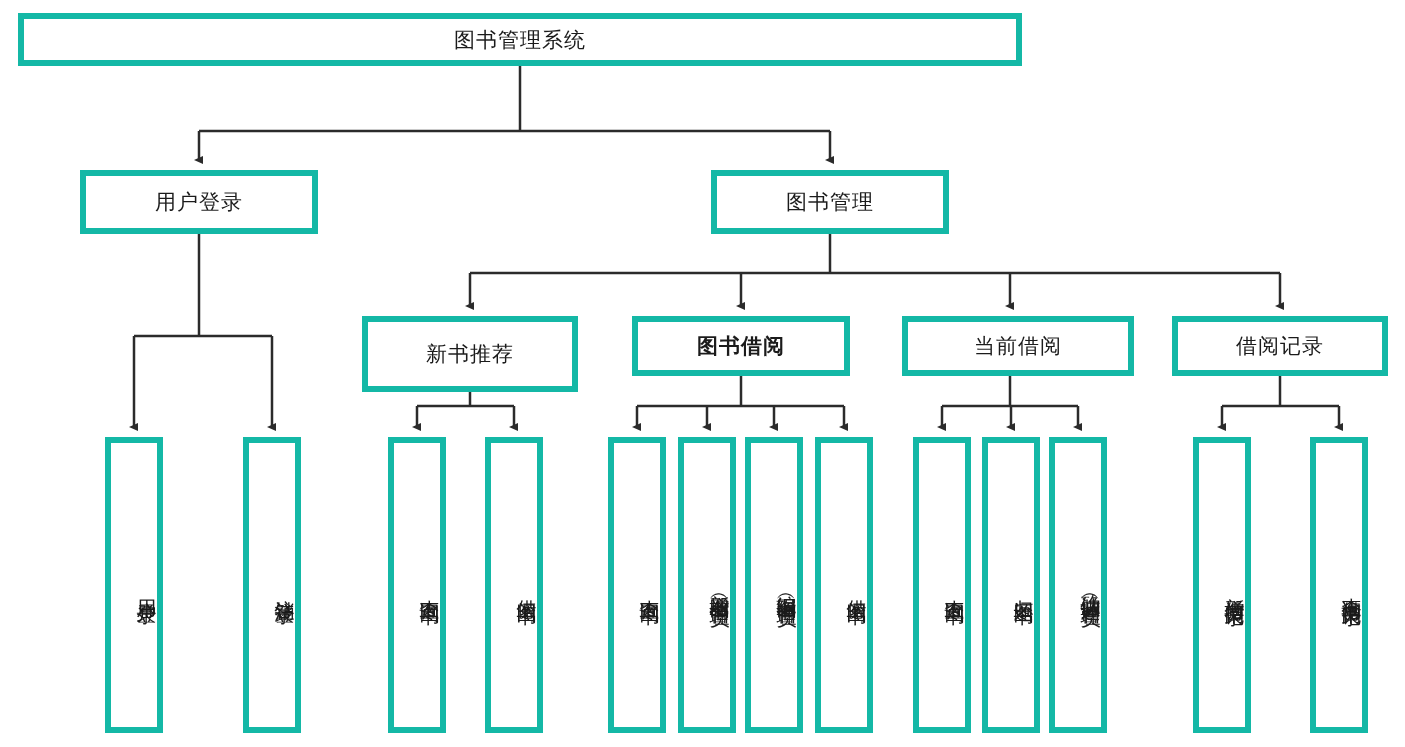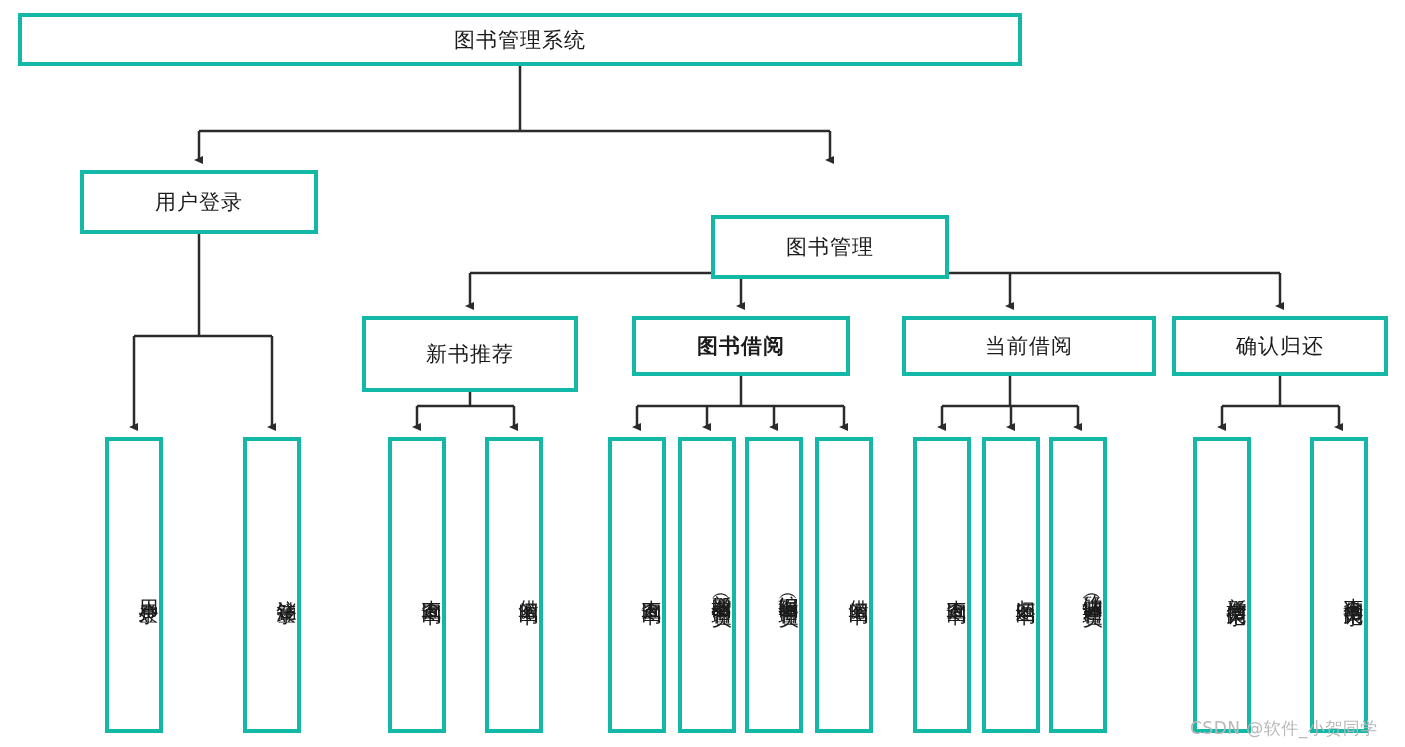--- a/index.html
+++ b/index.html
@@ -6,21 +6,21 @@
   body{
     width:1405px;height:747px;overflow:hidden;
     font-family:"DejaVu Sans","Liberation Sans",sans-serif;
   }
   #stage{position:relative;width:1405px;height:747px;background:#ffffff;}
   #wires{position:absolute;left:0;top:0;width:1405px;height:747px;}
   .node{
     position:absolute;
     box-sizing:border-box;
     background:#ffffff;
-    border:4px solid #14b8a6;
+    border:6px solid #14b8a6;
     display:flex;align-items:center;justify-content:center;
     color:#1b1b1b;
     text-align:center;
   }
   .node.h{
     font-size:21px;
     letter-spacing:1px;
   }
   .node.v{
     font-size:20px;
@@ -90,34 +90,34 @@
       </g>
   </svg>
 
   <div id="node-layer">
       <div class="node h" style="left: 18px; top: 13px; width: 1004px; height: 53px;">
         <span class="lbl">图书管理系统</span>
       </div>
       <div class="node h" style="left: 80px; top: 170px; width: 238px; height: 64px;">
         <span class="lbl">用户登录</span>
       </div>
-      <div class="node h" style="left: 711px; top: 170px; width: 238px; height: 64px; margin-top: 45px;">
+      <div class="node h" style="left: 711px; top: 170px; width: 238px; height: 64px;">
         <span class="lbl">图书管理</span>
       </div>
       <div class="node h" style="left: 362px; top: 316px; width: 216px; height: 76px;">
         <span class="lbl">新书推荐</span>
       </div>
       <div class="node h" style="left: 632px; top: 316px; width: 218px; height: 60px; font-weight: bold;">
         <span class="lbl">图书借阅</span>
       </div>
-      <div class="node h" style="left: 902px; top: 316px; width: 254px; height: 60px;">
+      <div class="node h" style="left: 902px; top: 316px; width: 232px; height: 60px;">
         <span class="lbl">当前借阅</span>
       </div>
       <div class="node h" style="left: 1172px; top: 316px; width: 216px; height: 60px;">
-        <span class="lbl">确认归还</span>
+        <span class="lbl">借阅记录</span>
       </div>
       <div class="node v" style="left: 105px; top: 437px; width: 58px; height: 296px;">
         <span class="lbl">用户登录</span>
       </div>
       <div class="node v" style="left: 243px; top: 437px; width: 58px; height: 296px;">
         <span class="lbl">注销登录</span>
       </div>
       <div class="node v" style="left: 388px; top: 437px; width: 58px; height: 296px;">
         <span class="lbl">查询图书</span>
       </div>
@@ -146,14 +146,13 @@
         <span class="lbl">确认归还（管理员）</span>
       </div>
       <div class="node v" style="left: 1193px; top: 437px; width: 58px; height: 296px;">
         <span class="lbl">新增借阅记录</span>
       </div>
       <div class="node v" style="left: 1310px; top: 437px; width: 58px; height: 296px;">
         <span class="lbl">查询借阅记录</span>
       </div>
     </div>
 
-  <div id="watermark" style="left: 1190px; top: 717px;">CSDN @软件_小贺同学</div>
 </div>
 
 </body></html>

